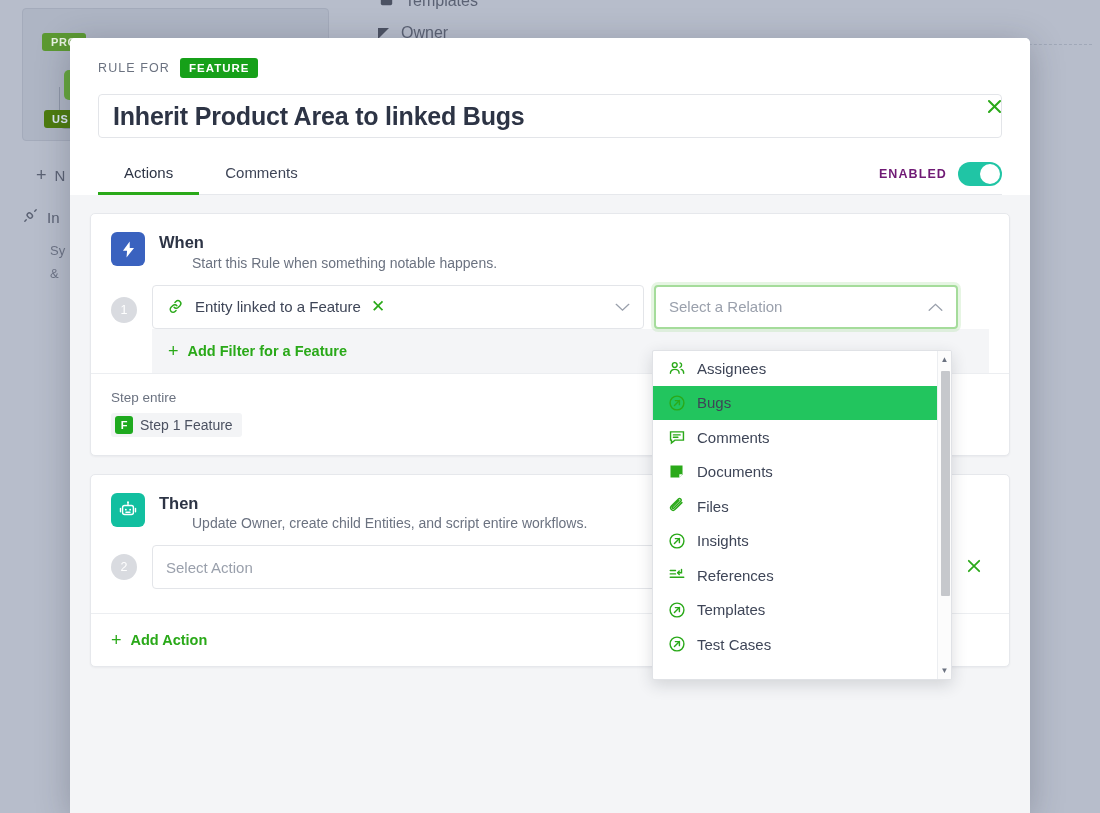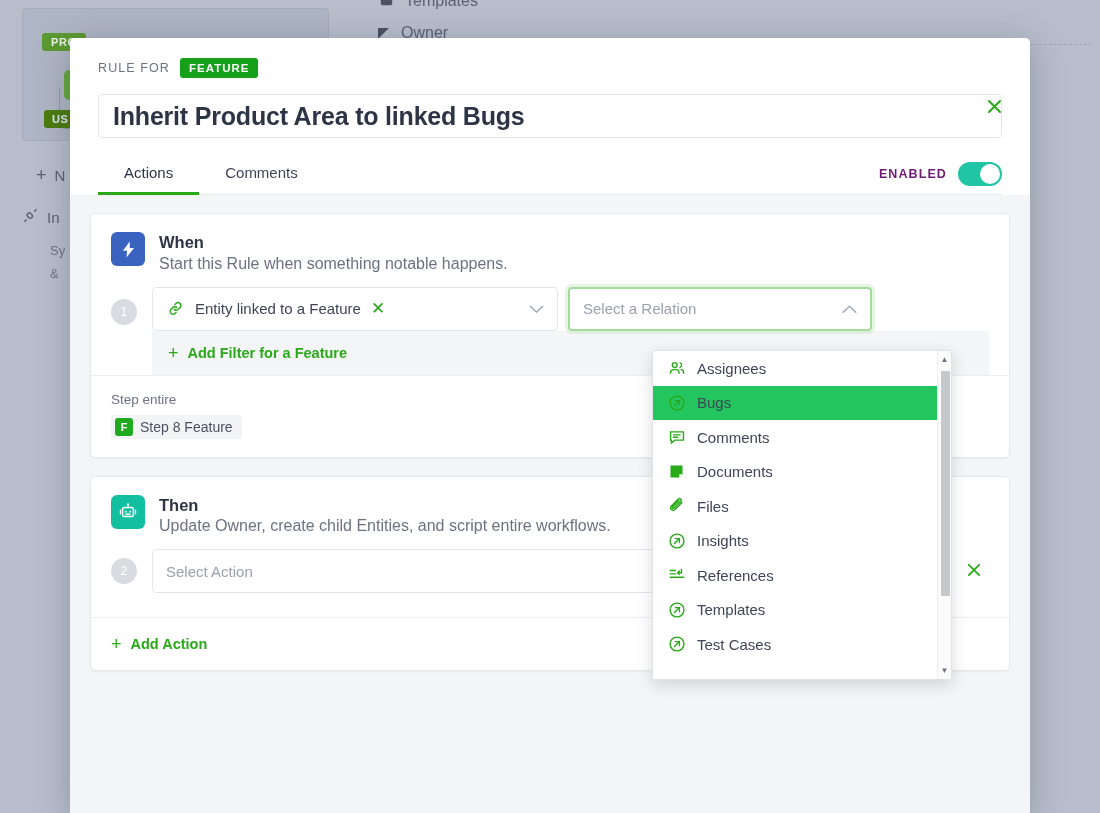--- a/index.html
+++ b/index.html
@@ -103,36 +103,36 @@
     margin-bottom: 18px; overflow: visible;
   }
   .card-head { display: flex; gap: 14px; padding: 18px 20px 14px 20px; align-items: flex-start; }
   .sq-icon {
     width: 34px; height: 34px; border-radius: 6px; flex: none;
     display: flex; align-items: center; justify-content: center;
   }
   .sq-when { background: #3a62bf; }
   .sq-then { background: #12bfa0; }
   .card-head-title { font-size: 16.5px; font-weight: 700; color: #2d3445; line-height: 1.25; }
-  .card-head-sub { font-size: 16px; color: #6b7280; margin-top: 2px; }
+  .card-head-sub { font-size: 14px; color: #6b7280; margin-top: 2px; margin-left: 33px; }
 
   .step-row { display: flex; align-items: flex-start; padding: 0 20px 0 20px; }
   .step-num {
     width: 26px; height: 26px; border-radius: 50%; background: #d9dbe0; color: #fff;
     font-size: 12.5px; display: flex; align-items: center; justify-content: center;
     flex: none; margin-top: 12px; margin-right: 15px;
   }
   .step-fields { flex: 1; display: flex; gap: 10px; align-items: flex-start; }
   .select-box {
     height: 44px; border: 1px solid #e3e5e9; border-radius: 4px; background: #fff;
     display: flex; align-items: center; padding: 0 13px; gap: 10px;
     font-size: 15px; color: #3e4557; cursor: pointer; position: relative;
   }
   .select-box .caret { margin-left: auto; color: #9aa0ac; }
-  .sel-trigger { width: 406px; }
+  .sel-trigger { width: 492px; }
   .sel-relation { width: 304px; border: 2px solid #a5dc9b; box-shadow: 0 0 0 3px rgba(165,220,155,.28); color: #9aa0ac; }
   .placeholder { color: #9aa0ac; }
   .remove-x { color: #2aa919; font-size: 17px; cursor: pointer; line-height: 1; font-weight: 400; }
 
   .filter-band {
     margin: 0 20px 0 61px; background: #f4f5f7;
     padding: 13px 16px; display: flex; align-items: center; gap: 9px;
   }
   .link-green { color: #2aa919; font-size: 14.5px; font-weight: 700; cursor: pointer; display: flex; align-items: center; gap: 9px; }
   .plus { font-size: 18px; font-weight: 400; line-height: 1; }
@@ -296,21 +296,21 @@
         <div class="link-green">
           <span class="plus">+</span>
           <span>Add Filter for a Feature</span>
         </div>
       </div>
 
       <div class="step-results">
         <div class="sr-label">Step entire</div>
         <div class="sr-chip">
           <span class="chip-sq">F</span>
-          <span>Step 8 Feature</span>
+          <span>Step 1 Feature</span>
         </div>
       </div>
     </div>
 
     <div class="card">
       <div class="card-head">
         <div class="sq-icon sq-then">
           <svg width="20" height="20" viewBox="0 0 24 24" fill="none" stroke="#fff" stroke-width="1.7" stroke-linecap="round">
             <path d="M12 3v2.5"></path>
               <circle cx="12" cy="2.6" r="1.1" fill="#fff" stroke="none"></circle>

